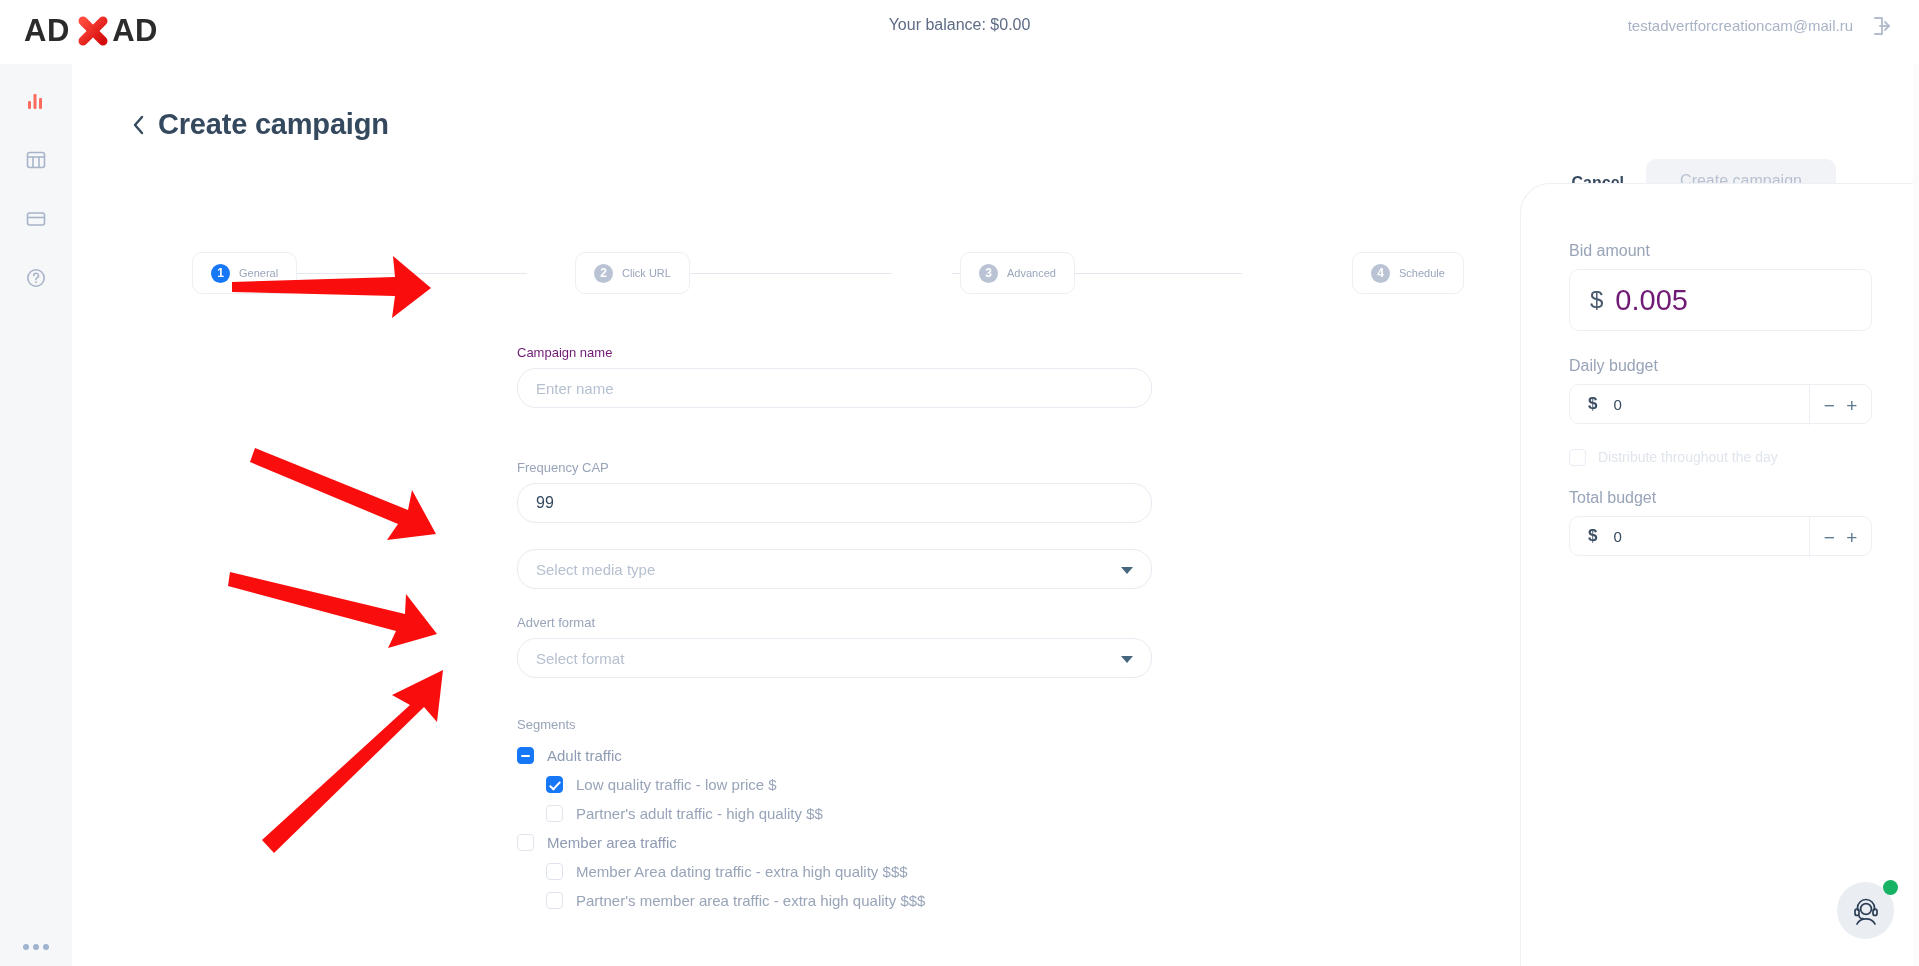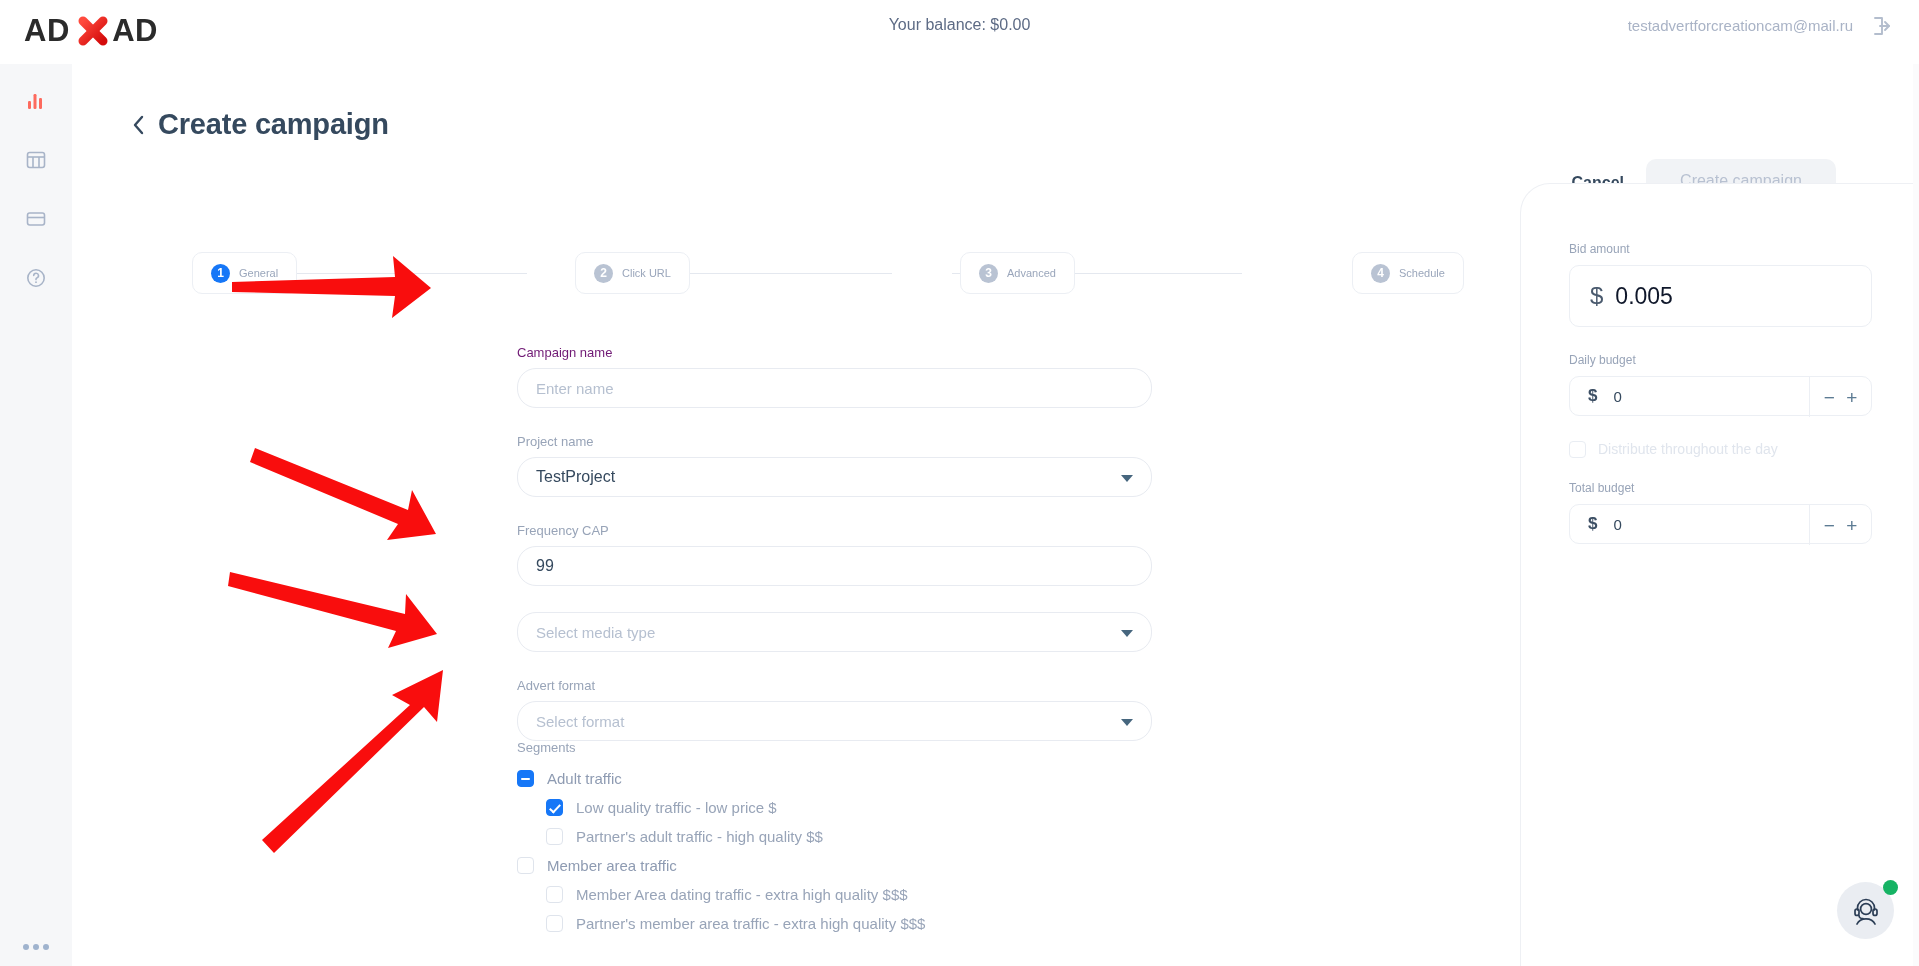--- a/index.html
+++ b/index.html
@@ -102,21 +102,21 @@
   .f-value { font-size: 16px; color: #35495e; }
   .f-placeholder { font-size: 15px; color: #b6c0d0; }
   .caret-down {
     position: absolute; right: 18px; top: 17px;
     width: 0; height: 0; border-left: 6px solid transparent;
     border-right: 6px solid transparent; border-top: 7px solid #46667e;
   }
   .gap-sm { height: 26px; }
 
   
-  .segments { position: absolute; left: 445px; top: 676px; width: 700px; }
+  .segments { position: absolute; left: 445px; top: 653px; width: 700px; }
   .seg-title { font-size: 13px; color: #98a4b8; margin-bottom: 9px; }
   .seg-row { display: flex; align-items: center; height: 29px; cursor: pointer; }
   .seg-row.child { padding-left: 29px; }
   .cb {
     width: 17px; height: 17px; border-radius: 4px; border: 1.6px solid #dfe4ec;
     background: #fff; margin-right: 13px; flex: none; position: relative;
   }
   .cb.checked { background: #1677f7; border-color: #1677f7; }
   .cb.indeterminate { background: #1677f7; border-color: #1677f7; }
   .cb.checked::after {
@@ -131,27 +131,27 @@
   .seg-label { font-size: 15px; color: #98a4b8; }
   .seg-label.strong { color: #8e9bb2; }
 
   
   .right-panel {
     position: absolute; left: 1520px; top: 183px; width: 399px; height: 783px;
     background: #fff; border: 1px solid #eef0f4; border-right: none;
     border-bottom: none; border-top-left-radius: 30px;
   }
   .rp-inner { position: absolute; left: 48px; top: 58px; width: 303px; }
-  .rp-label { font-size: 12px; color: #98a4b8; margin-bottom: 9px; }
+  .rp-label { font-size: 16px; color: #98a4b8; margin-bottom: 9px; }
   .bid-box {
     width: 303px; height: 62px; border: 1px solid #eceff4; border-radius: 10px;
     display: flex; align-items: center; padding: 0 20px;
   }
   .bid-cur { font-size: 24px; color: #4a5a6e; margin-right: 12px; }
-  .bid-val { font-size: 23px; color: #0f172a; }
+  .bid-val { font-size: 29px; color: #701a75; }
   .budget-box {
     width: 303px; height: 40px; border: 1px solid #eceff4; border-radius: 10px;
     display: flex; align-items: center; position: relative;
   }
   .budget-cur { font-size: 17px; color: #3d4f64; font-weight: bold; margin-left: 18px; margin-right: 16px; }
   .budget-val { font-size: 15px; color: #35495e; }
   .stepper {
     position: absolute; right: 0; top: 0; height: 40px; width: 62px;
     border-left: 1px solid #eceff4; display: flex; align-items: center;
     justify-content: space-around; padding: 0 8px;
@@ -290,27 +290,20 @@
     <div class="form">
 
       <div class="field">
         <span class="f-label focused">Campaign name</span>
         <div class="f-control">
           <span class="f-placeholder">Enter name</span>
         </div>
       </div>
       <div class="gap-sm"></div>
 
-      <div class="field">
-        <span class="f-label">Project name</span>
-        <div class="f-control">
-          <span class="f-value">TestProject</span>
-          <span class="caret-down"></span>
-        </div>
-      </div>
       <div class="gap-sm"></div>
 
       <div class="field">
         <span class="f-label">Frequency CAP</span>
         <div class="f-control">
           <span class="f-value">99</span>
         </div>
       </div>
       <div class="gap-sm"></div>
 

